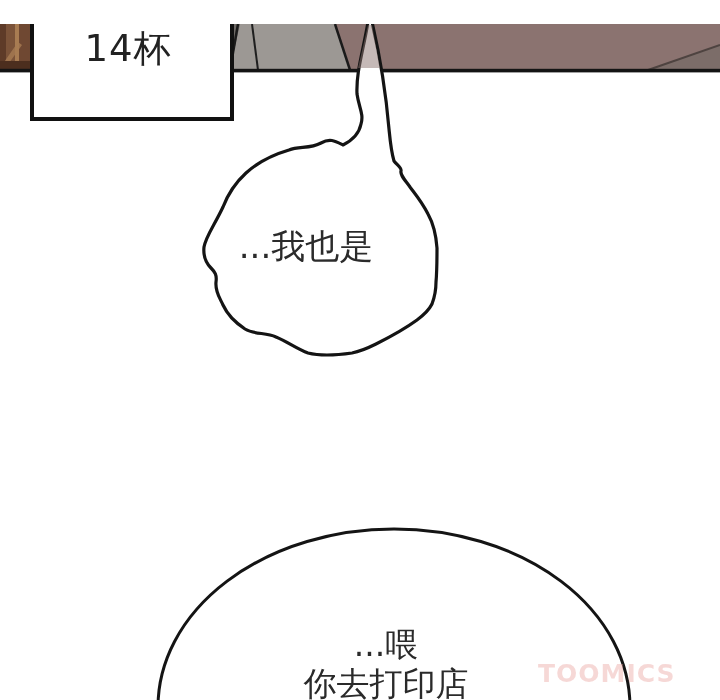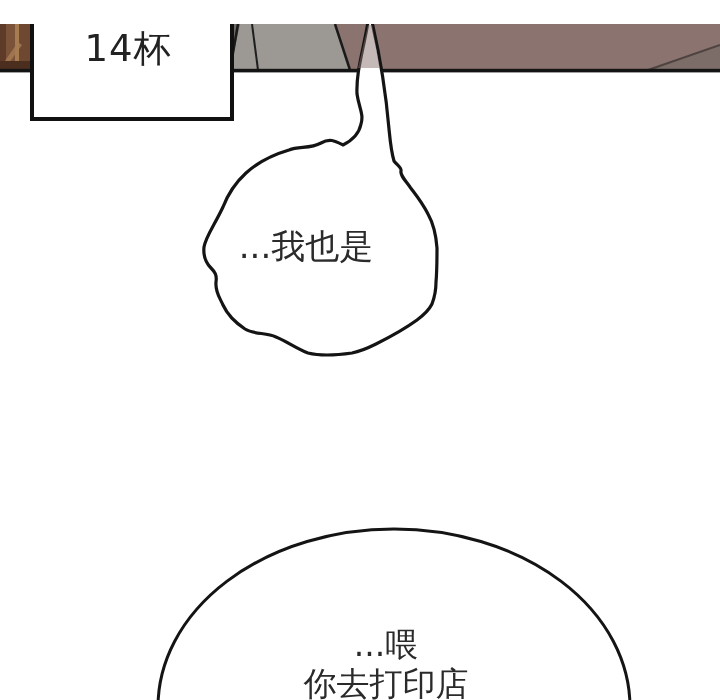--- a/index.html
+++ b/index.html
@@ -156,14 +156,15 @@
     <div class="count-box-label">14杯</div>
   </div>
 
   <div class="bubble1-text">...我也是</div>
 
   <div class="bubble2-text">
     <span class="line">...喂</span>
     <span class="line">你去打印店</span>
   </div>
 
+  <div class="watermark" style="color: rgb(232, 154, 150);">TOOMICS</div>
 
 </div>
 
 </body></html>

